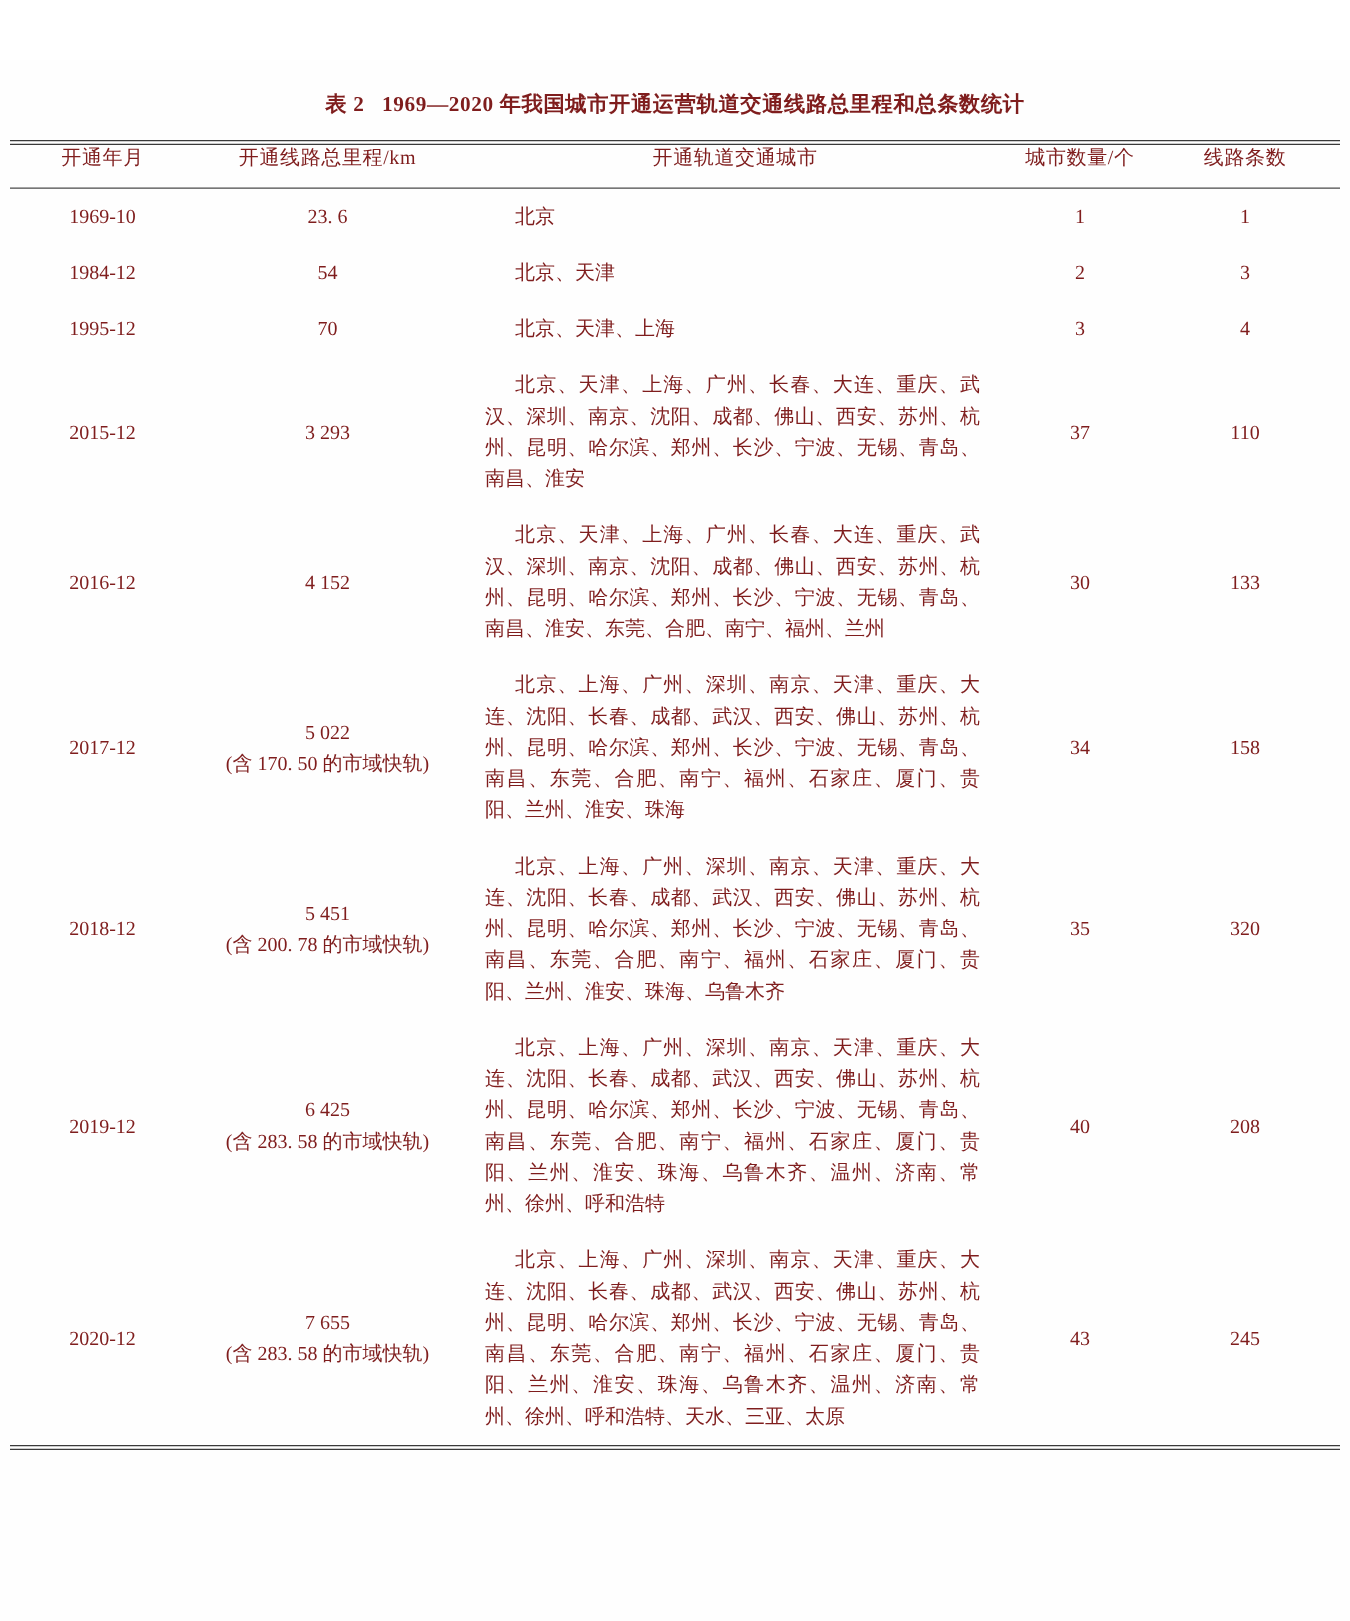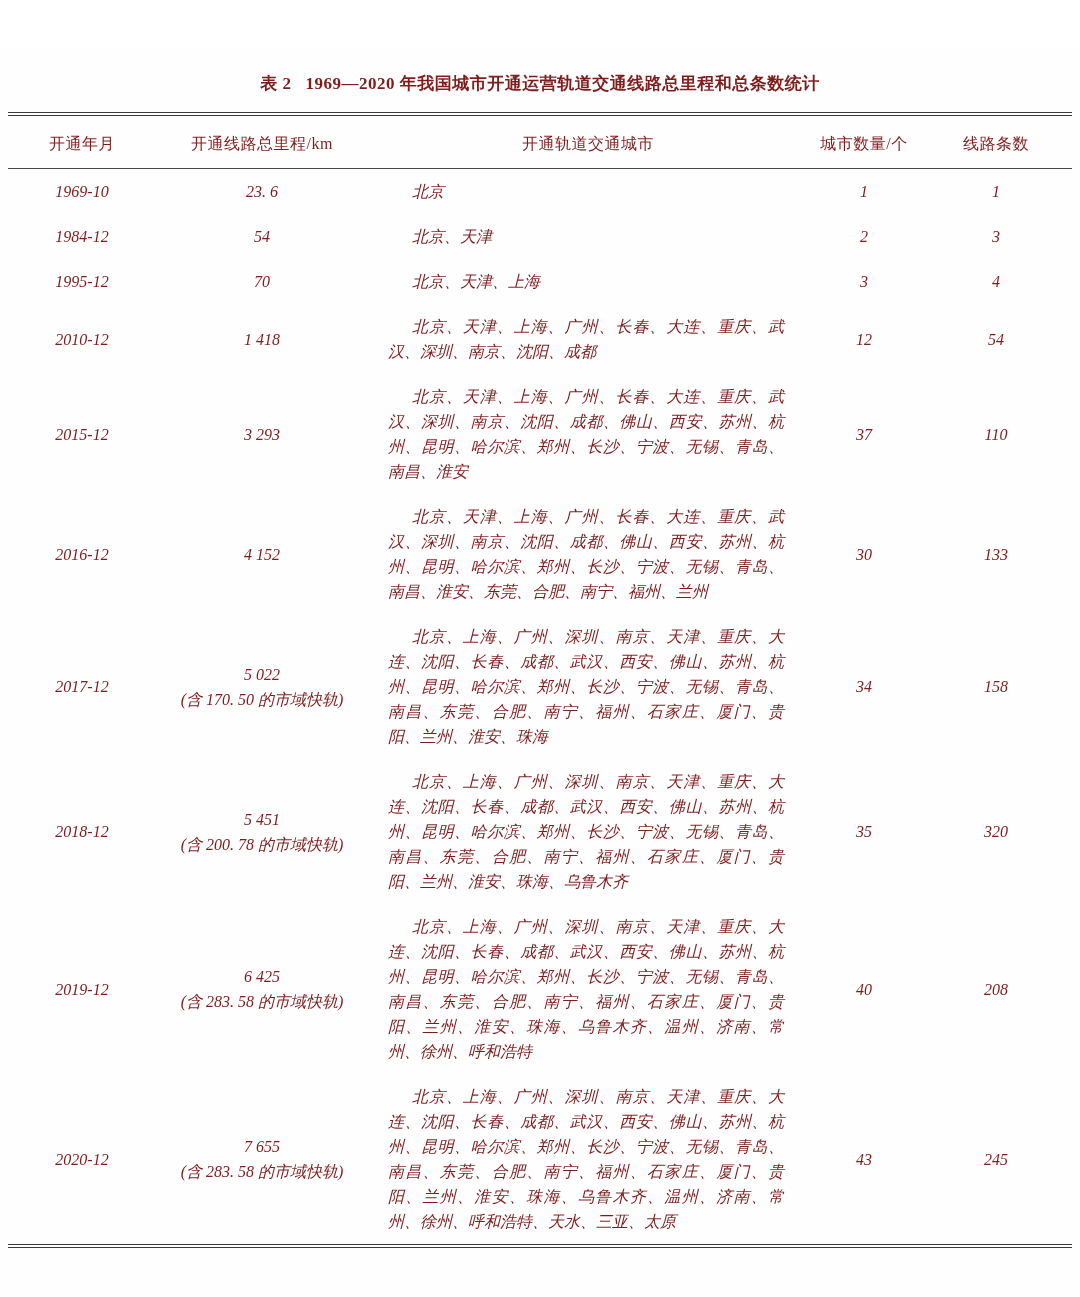--- a/index.html
+++ b/index.html
@@ -33,31 +33,30 @@
     font-size: 16px;
   }
   col.c1 { width: 148px; }
   col.c2 { width: 212px; }
   col.c3 { width: 440px; }
   col.c4 { width: 112px; }
   col.c5 { width: 152px; }
   thead th {
     font-weight: normal;
     font-size: 16px;
-    padding: 18px 0 13px 0;
+    padding: 0 0 13px 0;
     border-bottom: 1px solid #4a4a4a;
     text-align: center;
     letter-spacing: 0.5px;
   }
   tbody td {
     text-align: center;
     vertical-align: middle;
     padding: 10px 0;
     line-height: 25px;
-    font-style: italic;
   }
   td.c-cities {
     text-align: justify;
     padding: 10px 24px 10px 20px;
   }
   .cities-text {
     margin: 0;
     text-align: justify;
     text-indent: 1.5em;
     line-height: 25px;
@@ -124,31 +123,20 @@
           </td>
         <td class="c-cities">
             <p class="cities-text">北京、天津、上海</p>
           </td>
         <td>3</td>
         <td>4</td>
       </tr>
 
 
 
-      <tr>
-        <td>2010-12</td>
-        <td>
-            <div>1 418</div>
-          </td>
-        <td class="c-cities">
-            <p class="cities-text">北京、天津、上海、广州、长春、大连、重庆、武汉、深圳、南京、沈阳、成都</p>
-          </td>
-        <td>12</td>
-        <td>54</td>
-      </tr>
 
       <tr>
         <td>2015-12</td>
         <td>
             <div>3 293</div>
           </td>
         <td class="c-cities">
             <p class="cities-text">北京、天津、上海、广州、长春、大连、重庆、武汉、深圳、南京、沈阳、成都、佛山、西安、苏州、杭州、昆明、哈尔滨、郑州、长沙、宁波、无锡、青岛、南昌、淮安</p>
           </td>
         <td>37</td>

